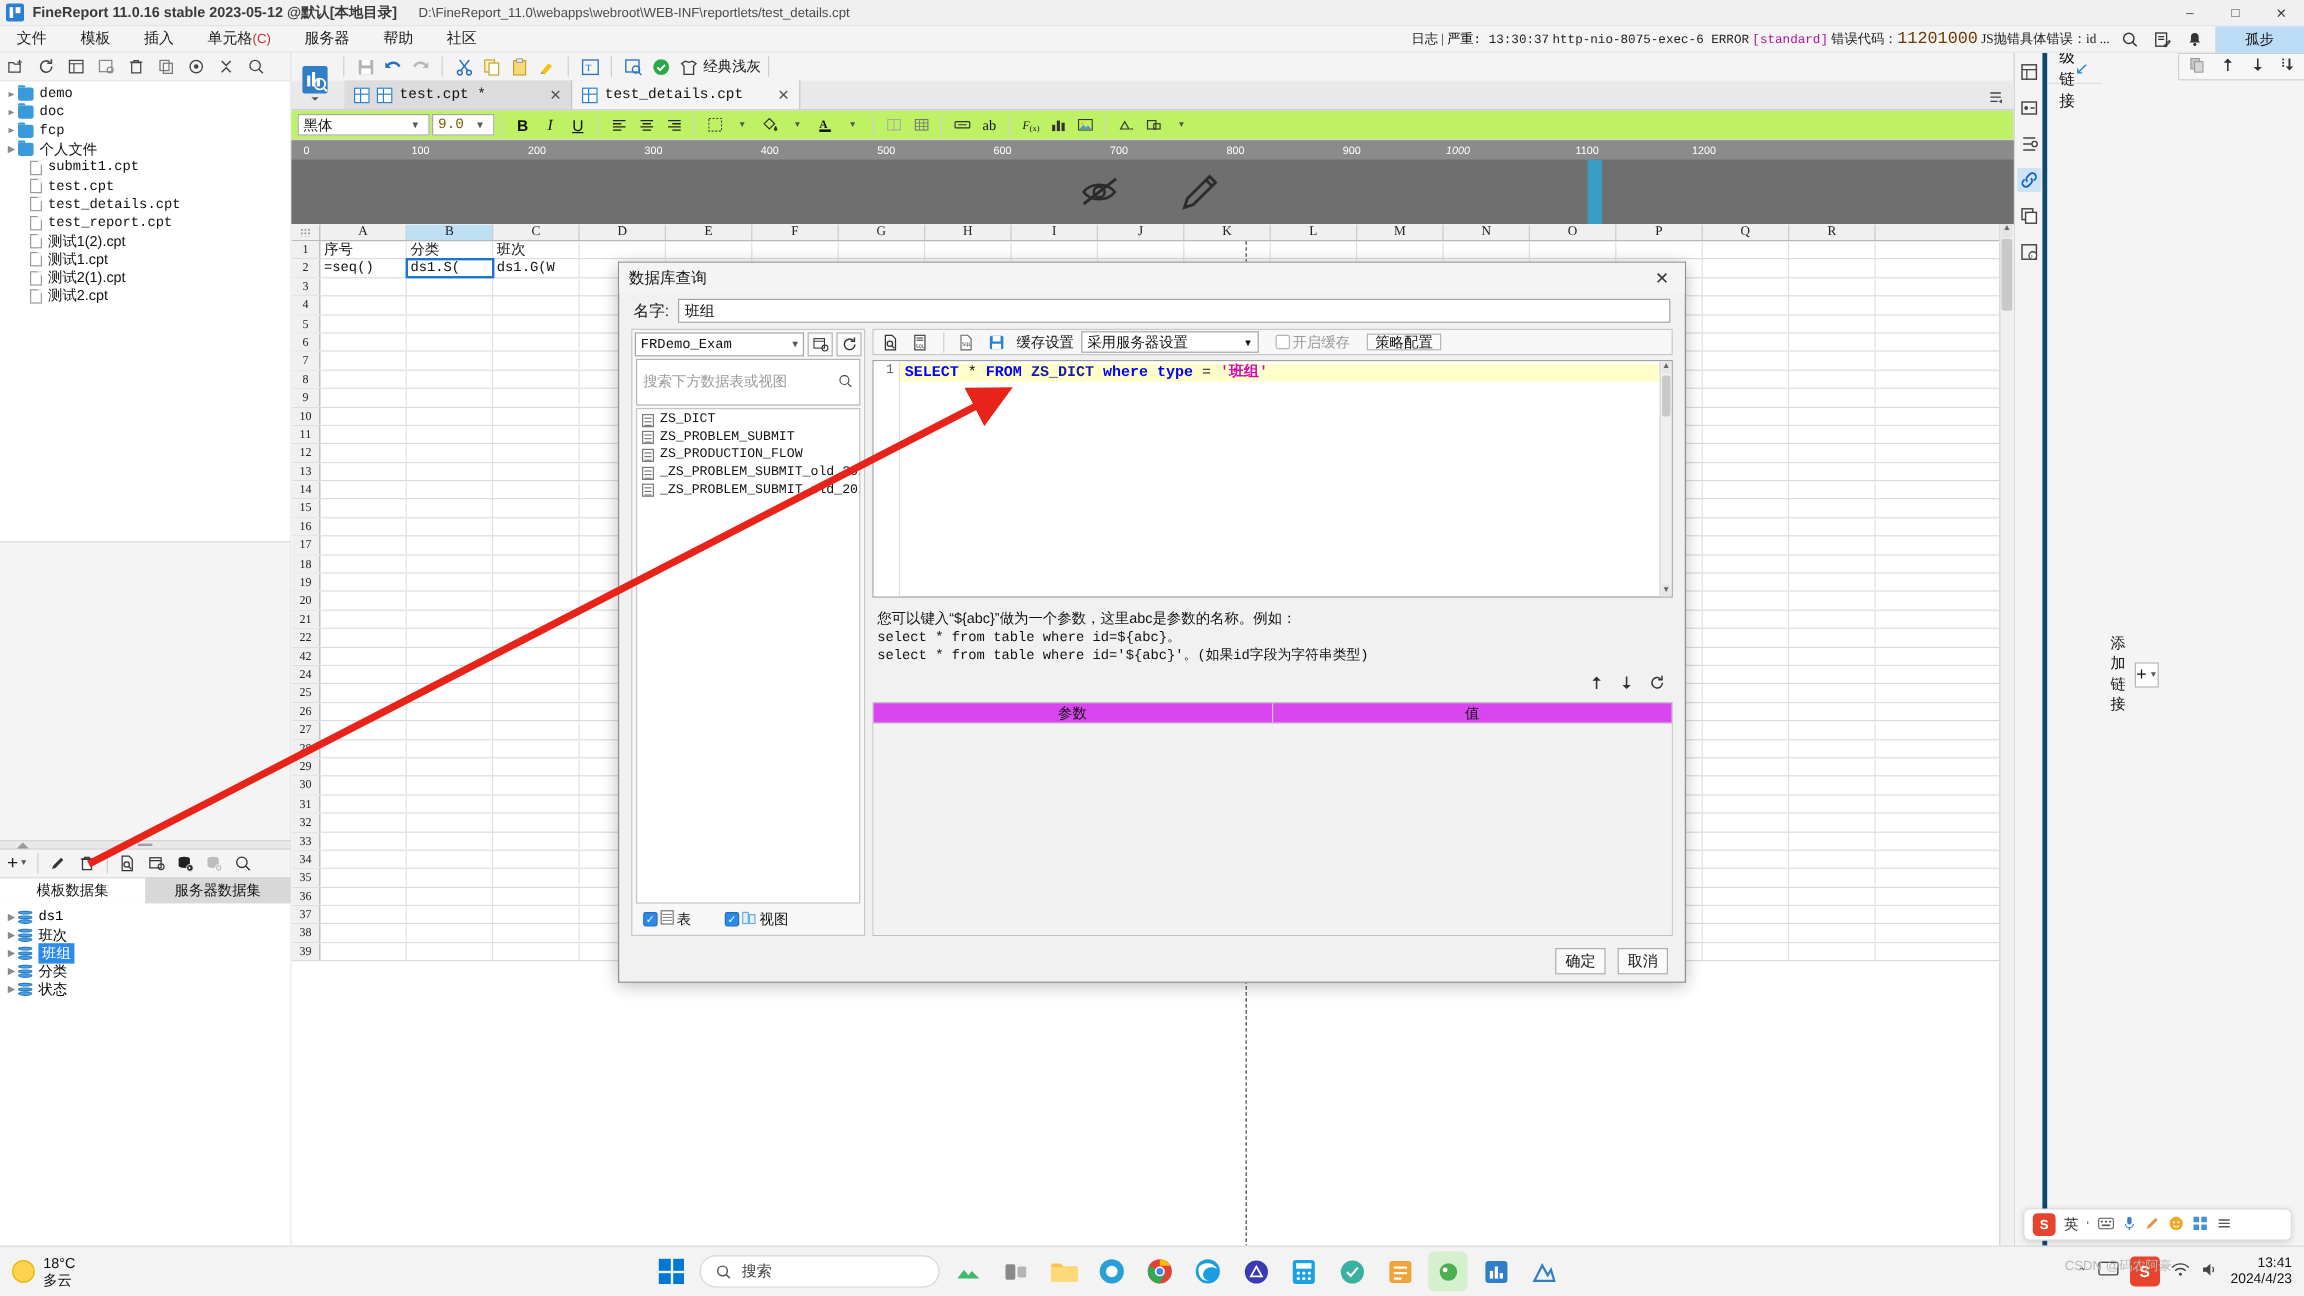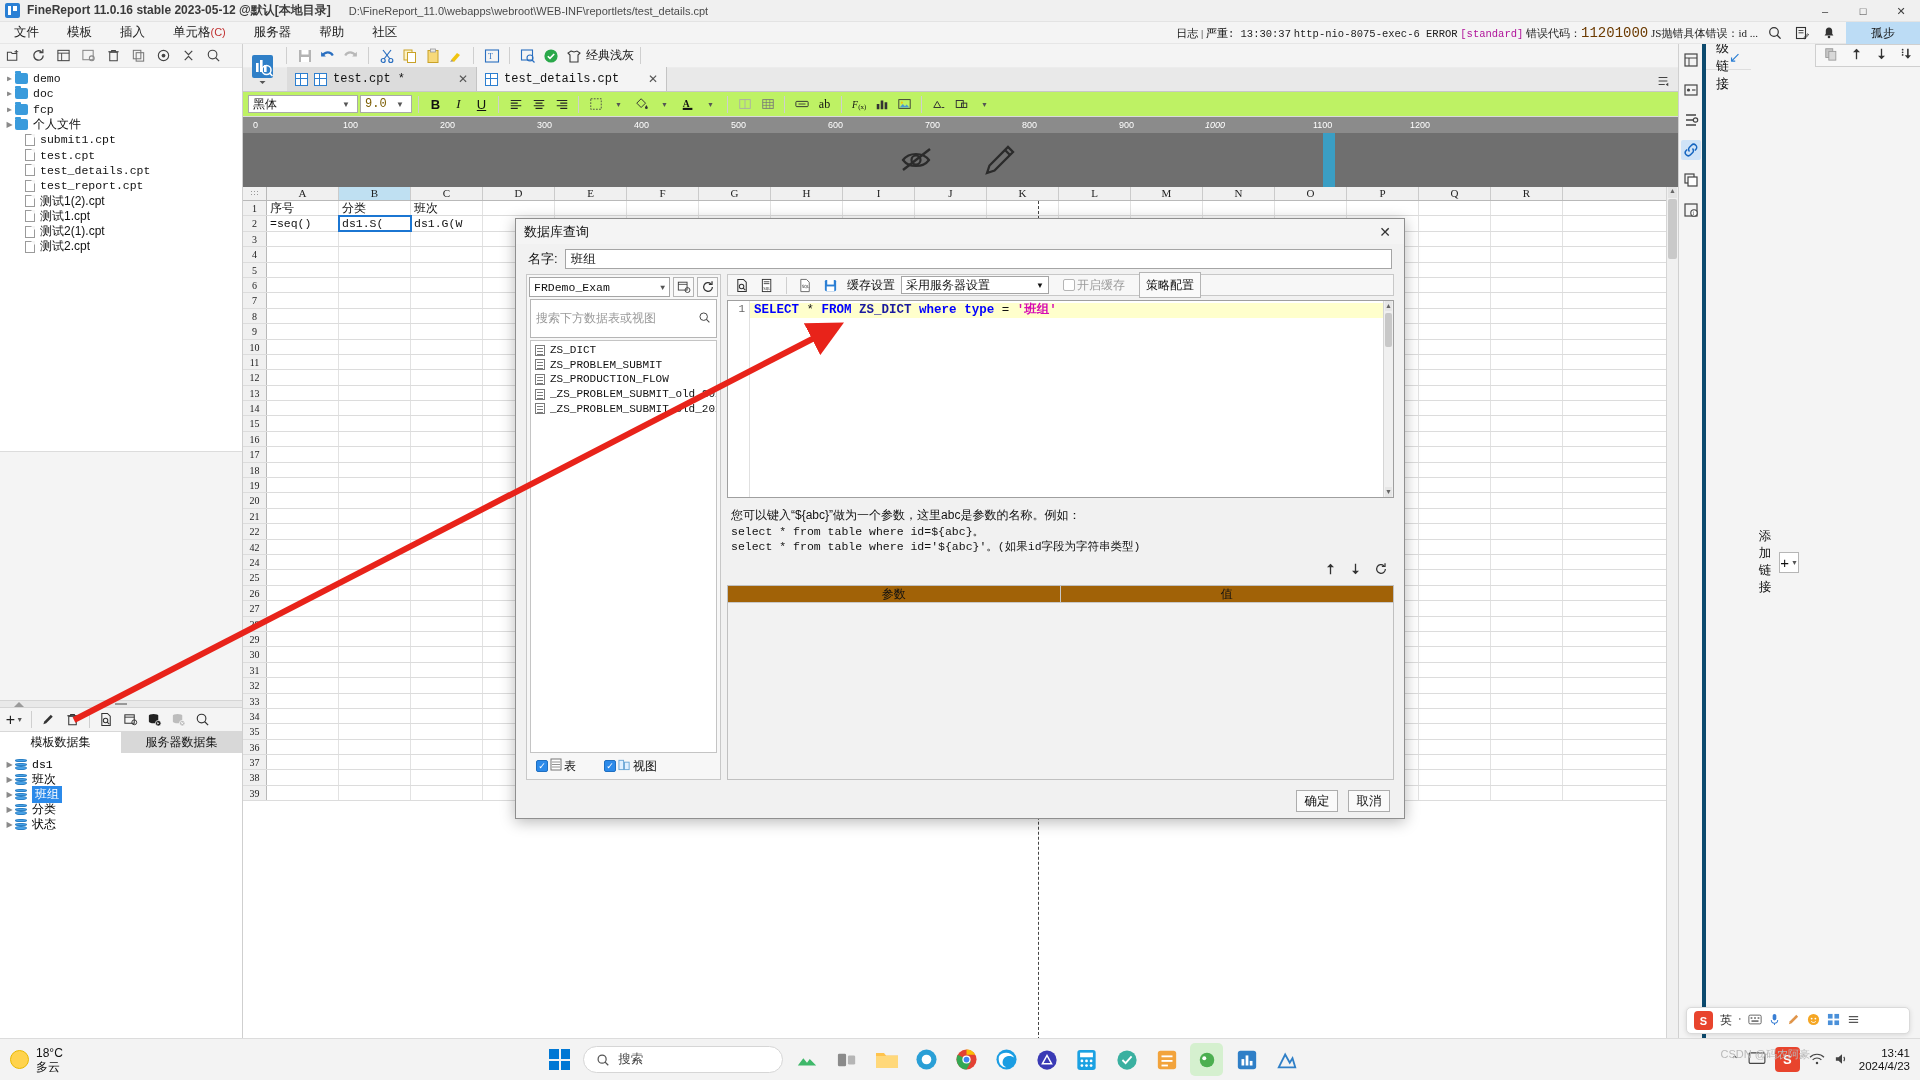--- a/index.html
+++ b/index.html
@@ -212,21 +212,21 @@
   .cbox { width:12px;height:12px; background:#2b8aea; border:1px solid #1f6fc0; border-radius:2px;
       color:#fff; font-size:9px; display:flex; align-items:center; justify-content:center; line-height:1;}
   .dlg-right { flex:1 1 auto; display:flex; flex-direction:column; min-width:0; gap:4px;}
   .sqltop { height:22px; display:flex; align-items:center; gap:4px; border:1px solid #c8c8c8;
       background:#f7f7f7; padding:0 4px;}
   .sqltop .t { font-size:12px; color:#111; margin:0 2px;}
   .sqlcombo { width:148px; height:18px; border:1px solid #a5a5a5; background:#fff; display:flex;
       align-items:center; font-size:12px; padding:0 4px; color:#111;}
   .sqlcombo .c { margin-left:auto; font-size:8px;}
   .cbox.off { background:#fff; border:1px solid #b5b5b5; }
-  .gbtn { height:26px; border:1px solid #b5b5b5; background:#fafafa; font-size:12px; padding:0 6px;
+  .gbtn { height:14px; border:1px solid #b5b5b5; background:#fafafa; font-size:12px; padding:0 6px;
       display:flex;align-items:center; color:#777;}
   .gbtn.en{color:#111;}
   .editor { flex:0 0 198px; border:1px solid #9f9f9f; background:#fff; display:flex; position:relative;
       overflow:hidden;}
   .gutter { width:22px; flex:0 0 22px; background:#fff; border-right:1px solid #e0e0e0;
       font-family:"Liberation Mono",monospace; font-size:11px; color:#666; text-align:right; padding-right:4px;
       padding-top:2px;}
   .codearea { flex:1 1 auto; padding-top:2px; position:relative;}
   .codeline { background:#ffffcc; height:15px; line-height:15px; font-family:"Liberation Mono",monospace;
       font-size:12.5px; white-space:pre; padding-left:4px;}
@@ -238,21 +238,21 @@
   .vsb .thumb{position:absolute;left:1px;right:1px;top:12px;height:34px;background:#c8c8c8;border-radius:2px;}
   .vsb .a1,.vsb .a2{position:absolute;left:1px;right:1px;height:10px;background:#e6e6e6;font-size:7px;
       text-align:center;color:#666;line-height:10px;}
   .vsb .a1{top:0}.vsb .a2{bottom:0}
   .hint { padding:6px 2px 2px 4px; font-size:12px; color:#111; line-height:15.5px;}
   .hint .mono { font-family:"Liberation Mono", monospace; font-size:11.5px;}
   .paramtools { height:20px; display:flex; align-items:center; justify-content:flex-end; gap:12px;
       padding-right:6px; color:#333;}
   .ptable { flex:1 1 auto; border:1px solid #c0c0c0; background:#fff; display:flex; flex-direction:column;
       min-height:0;}
-  .pth { height:17px; display:flex; border-bottom:1px solid #c8c8c8; background:#a16207;}
+  .pth { height:17px; display:flex; border-bottom:1px solid #c8c8c8; background:#d946ef;}
   .pth div { flex:1 1 50%; text-align:center; font-size:12px; color:#111; line-height:16px;}
   .pth div:first-child { border-right:1px solid #c8c8c8;}
   .ptbody { flex:1 1 auto; background:#f2f2f2;}
   .dlg-foot { height:34px; display:flex; align-items:center; justify-content:flex-end; gap:10px;
       padding-right:14px;}
   .dbtn { width:42px; height:22px; border:1px solid #adadad; background:#fafafa; font-size:12.5px;
       display:flex; align-items:center; justify-content:center; color:#111;}
 
   
   .annot { position:absolute; inset:0; pointer-events:none; z-index:60; }

